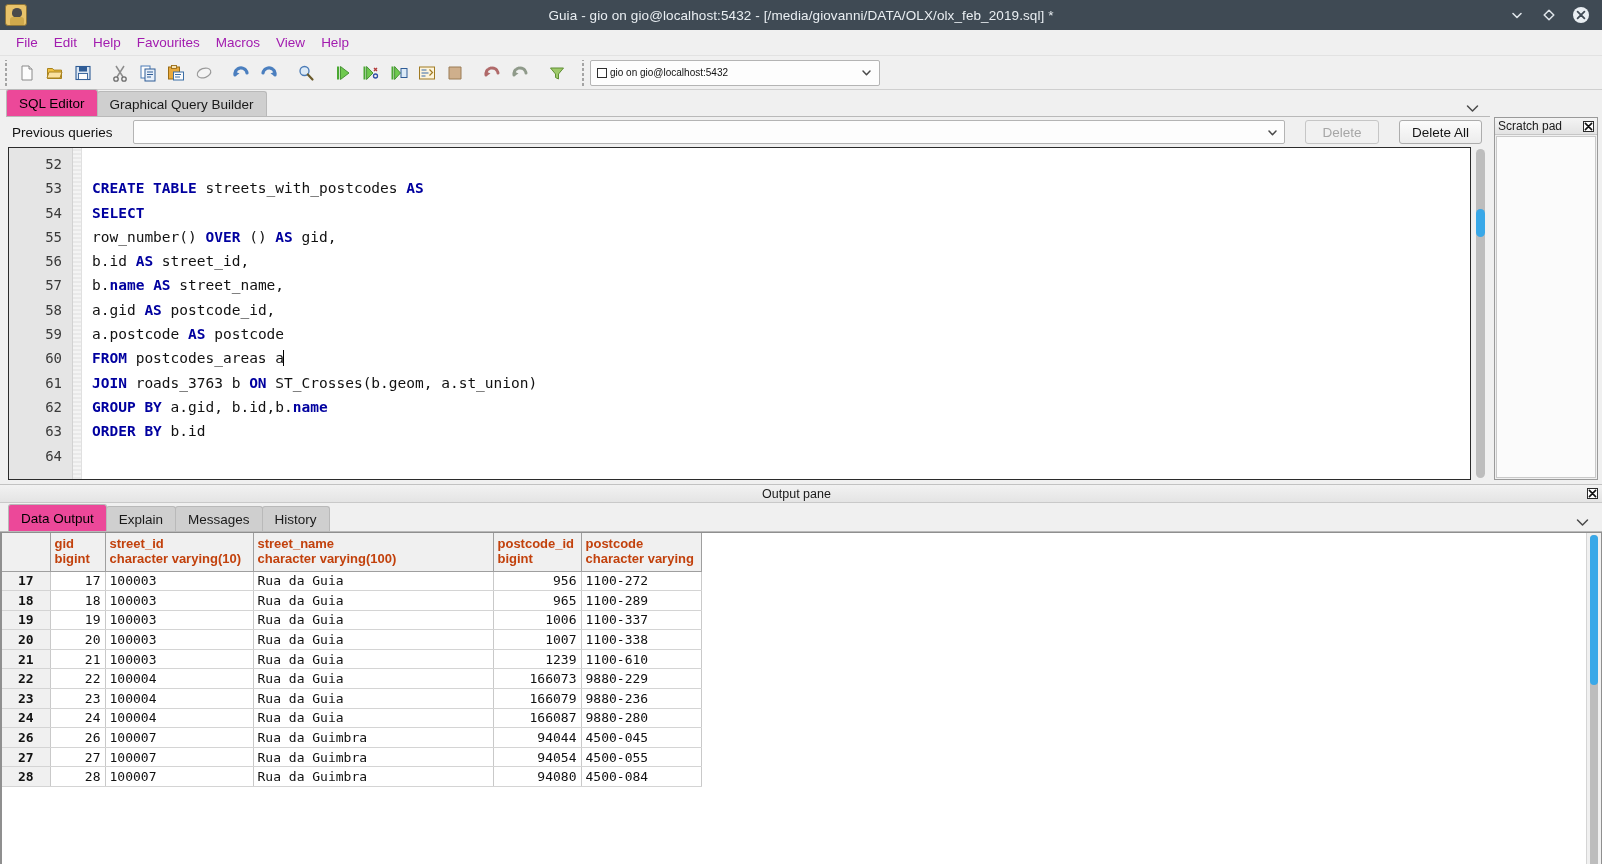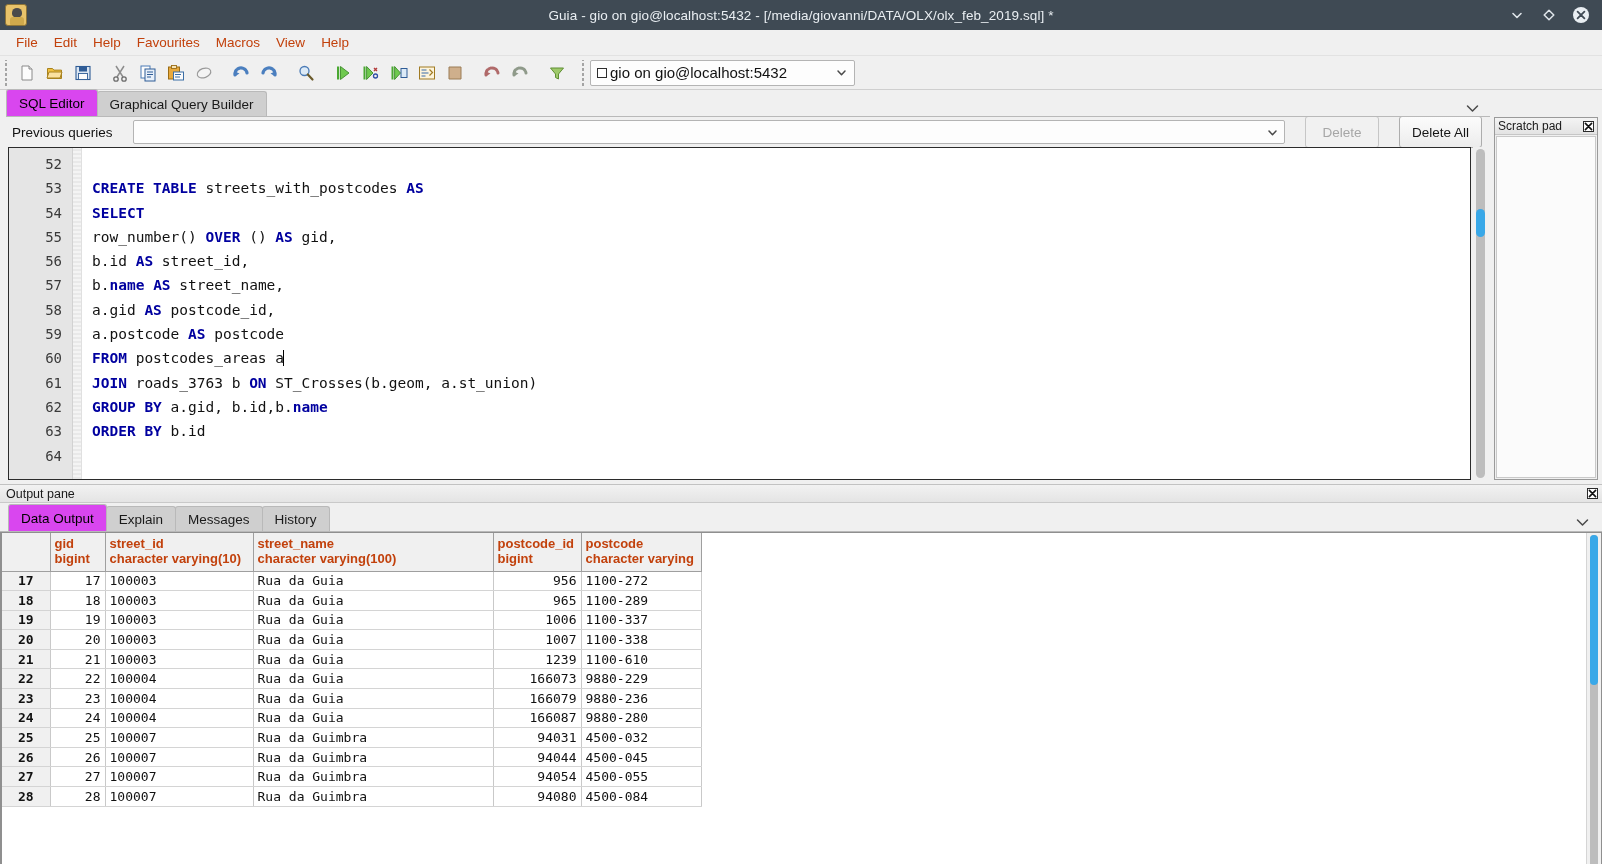--- a/index.html
+++ b/index.html
@@ -69,21 +69,21 @@
     height: 26px;
     background: #f0f0f0;
     display: flex;
     align-items: center;
     padding-left: 8px;
     border-bottom: 1px solid #e2e2e2;
   }
   .menu-item {
     padding: 3px 8px;
     font-size: 13.5px;
-    color: #c2410c;
+    color: #a21caf;
     cursor: default;
   }
 
   
   #toolbar {
     height: 34px;
     background: #f0f0f0;
     display: flex;
     align-items: center;
     border-bottom: 1px solid #cfcfcf;
@@ -105,27 +105,27 @@
     flex: 0 0 auto;
     display: flex; align-items: center; justify-content: center;
   }
   .tbicon svg { display: block; }
   #conn-wrap {
     margin-left: 6px;
     display: flex; align-items: center;
     flex: 0 0 auto;
   }
   #conn-combo {
-    width: 265px; height: 26px;
+    width: 290px; height: 26px;
     background: #fdfdfd;
     border: 1px solid #b4b4b4;
     border-radius: 2px;
     display: flex; align-items: center;
     padding: 0 2px 0 6px;
-    font-size: 15px;
+    font-size: 10px;
   }
   #conn-sq {
     width: 10px; height: 10px;
     border: 1px solid #2e2e2e;
     background: #fff;
     margin-right: 3px;
     flex: 0 0 auto;
   }
   #conn-label { flex: 1; color: #111; white-space: nowrap; overflow: hidden; }
   .combo-arrow { width: 22px; display: flex; align-items: center; justify-content: center; }
@@ -155,21 +155,21 @@
     display: flex; align-items: center;
     font-size: 13.5px;
     border: 1px solid #b9b9b9;
     border-bottom: none;
     border-radius: 3px 3px 0 0;
     margin-right: -1px;
     background: #cfcfcf;
     color: #1a1a1a;
   }
   .tab.active {
-    background: #d946ef;
+    background: #ec4899;
     height: 27px;
     color: #000;
     position: relative;
     z-index: 3;
   }
   #tabrow-expand {
     margin-left: auto;
     padding: 0 10px 3px 0;
     display: flex; align-items: flex-end; height: 100%;
   }
@@ -185,21 +185,21 @@
   #prev-combo {
     flex: 1 1 auto;
     height: 24px;
     background: #fdfdfd;
     border: 1px solid #b4b4b4;
     border-radius: 2px;
     display: flex; align-items: center;
     min-width: 0;
   }
   .btn {
-    height: 32px;
+    height: 24px;
     min-width: 74px;
     padding: 0 12px;
     font-size: 13.5px;
     border: 1px solid #adadad;
     border-radius: 3px;
     background: linear-gradient(#fcfcfc, #ececec);
     color: #161616;
     display: flex; align-items: center; justify-content: center;
     cursor: default;
   }
@@ -308,20 +308,21 @@
     background: #f0f0f0;
     border-top: 1px solid #c2c2c2;
   }
   #out-title {
     height: 18px;
     display: flex; align-items: center;
     padding: 0 4px 0 6px;
     font-size: 12.5px;
     background: linear-gradient(#f2f2f2,#e4e4e4);
     border-bottom: 1px solid #c9c9c9;
+    text-align: center;
   }
   #out-title span.t { flex: 1 1 auto; color: #1a1a1a; }
   #out-tabrow {
     height: 29px;
     display: flex; align-items: flex-end;
     padding-left: 8px;
     border-bottom: 1px solid #b9b9b9;
     position: relative;
   }
   #out-tabrow .tab { margin-right: -1px; }
@@ -767,28 +768,20 @@
             </tr>
             <tr>
               <td class="rowhdr c-rh">24</td>
               <td class="c-gid num">24</td>
               <td class="c-sid">100004</td>
               <td class="c-snm">Rua da Guia</td>
               <td class="c-pid num">166087</td>
               <td class="c-pc">9880-280</td>
             </tr>
             <tr>
-              <td class="rowhdr c-rh">25</td>
-              <td class="c-gid num">25</td>
-              <td class="c-sid">100007</td>
-              <td class="c-snm">Rua da Guimbra</td>
-              <td class="c-pid num">94031</td>
-              <td class="c-pc">4500-032</td>
-            </tr>
-            <tr>
               <td class="rowhdr c-rh">26</td>
               <td class="c-gid num">26</td>
               <td class="c-sid">100007</td>
               <td class="c-snm">Rua da Guimbra</td>
               <td class="c-pid num">94044</td>
               <td class="c-pc">4500-045</td>
             </tr>
             <tr>
               <td class="rowhdr c-rh">27</td>
               <td class="c-gid num">27</td>

